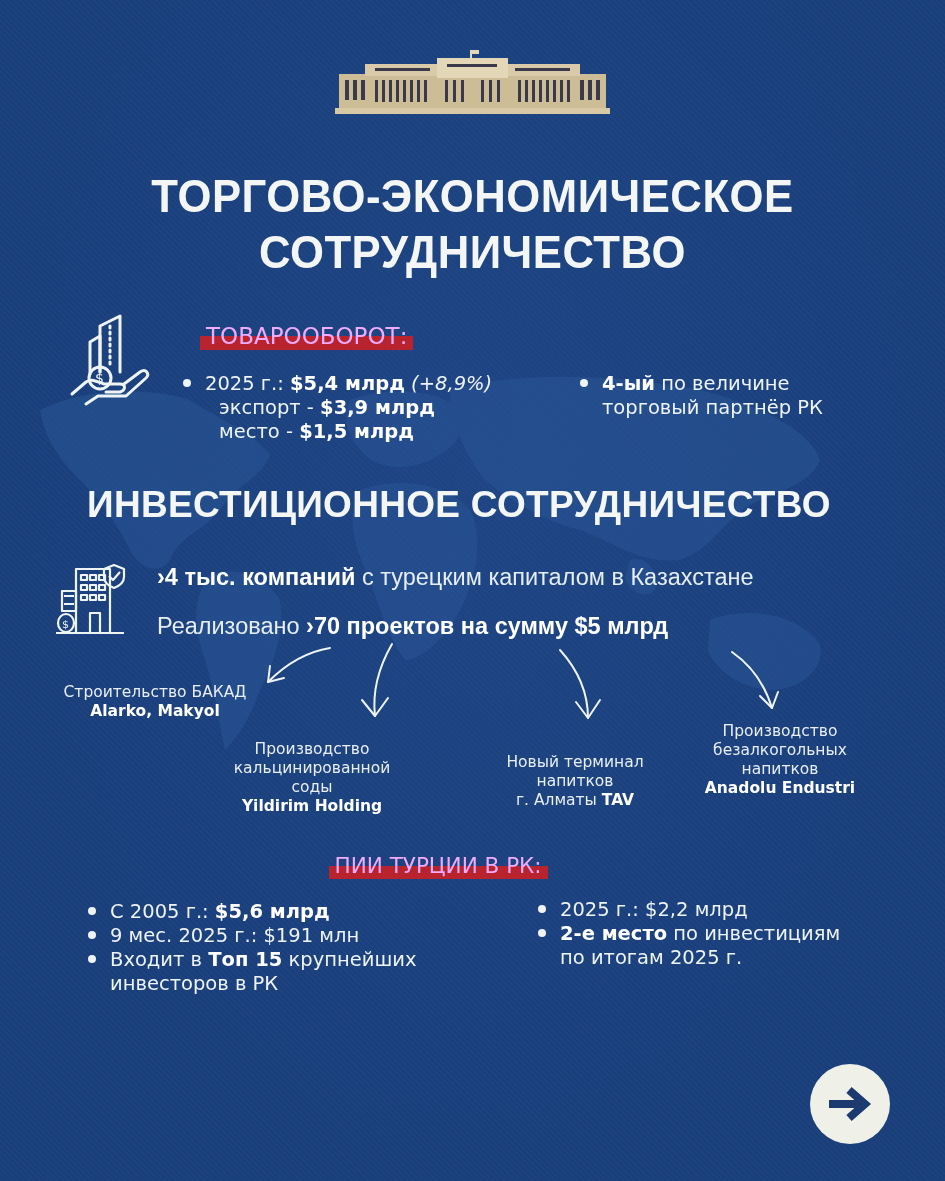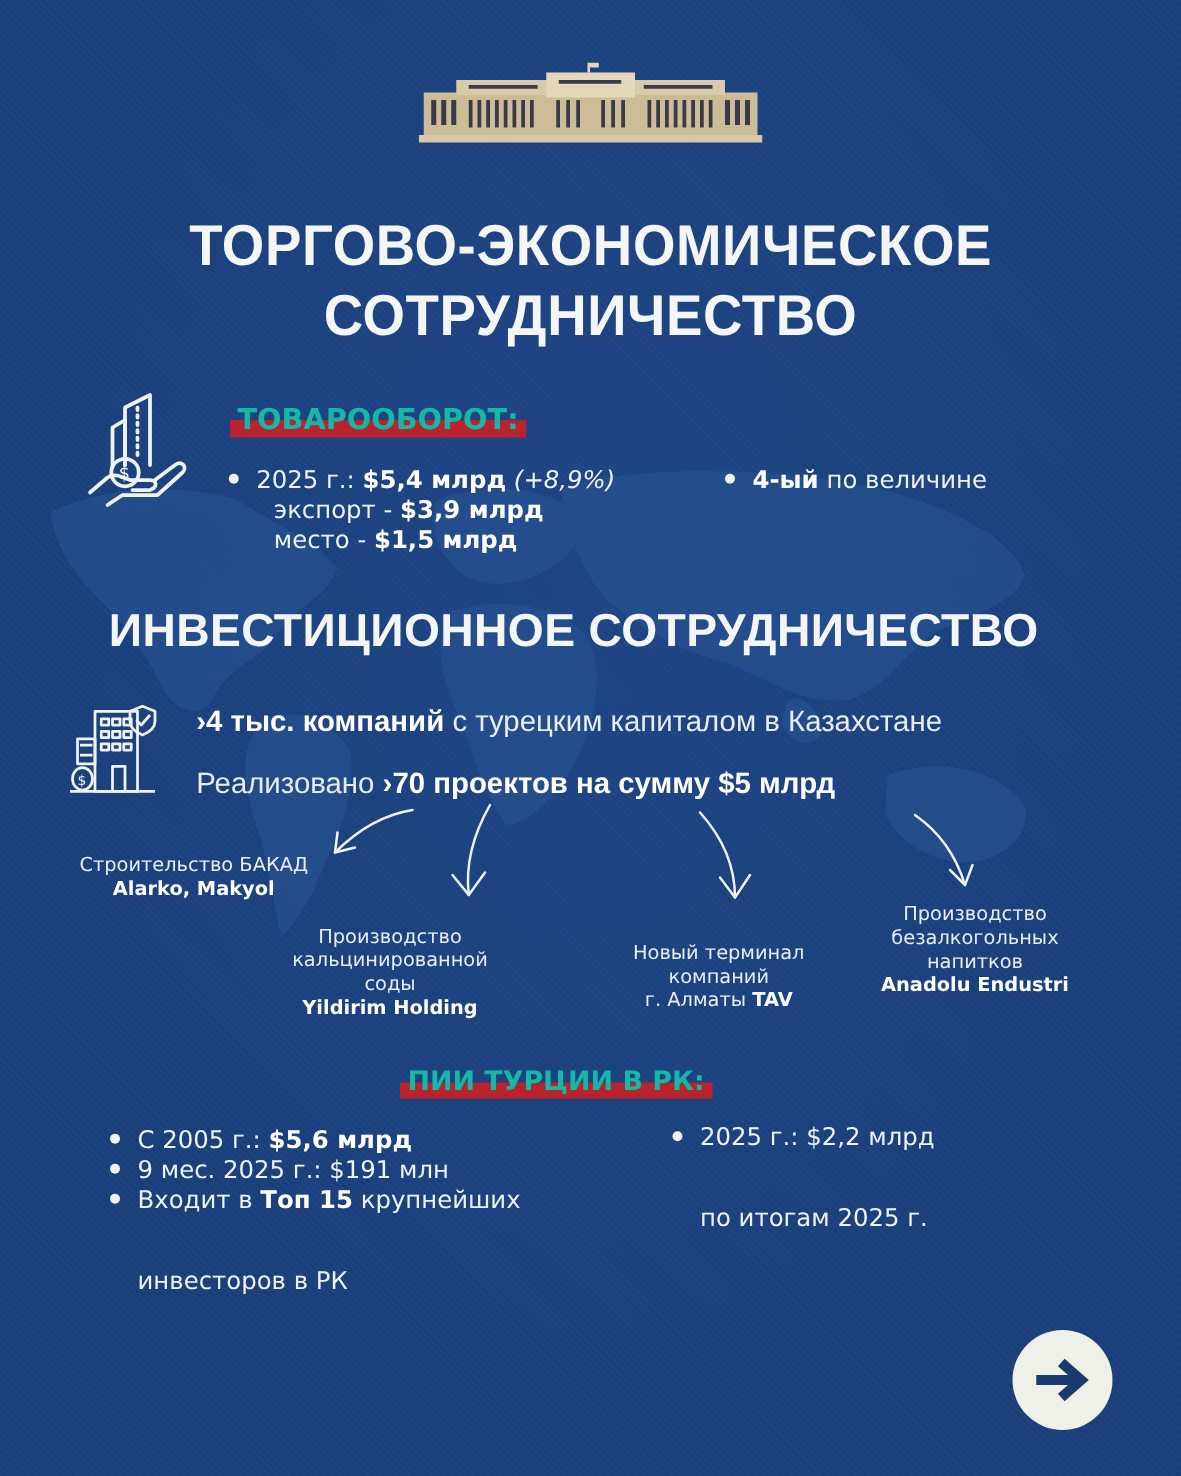--- a/index.html
+++ b/index.html
@@ -20,21 +20,21 @@
   .abs { position:absolute; }
   .building { left:335px; top:50px; width:275px; height:68px; }
   .title {
     left:0; width:945px; top:168px; text-align:center;
     font-family:"Liberation Sans", sans-serif; font-weight:700;
     font-size:46px; line-height:56px; letter-spacing:0.5px; color:#f3f6f4;
     transform:scaleX(0.95);
   }
   .hl {
     display:inline-block; position:relative; font-family:"DejaVu Sans", sans-serif;
-    font-weight:700; color:#14b8a6; padding:0 2px; z-index:1;
+    font-weight:400; color:#f0abfc; padding:0 2px; z-index:1;margin-left:16px;
   }
   .hl::before {
     content:""; position:absolute; left:-4px; right:-4px; bottom:-1px; height:52%;
     background:#b8232d; z-index:-1;
   }
   .h-trade { left:188px; top:323px; font-size:23px; }
   .bul { font-size:19.5px; line-height:24px; color:#eef3f4; }
   .bul .dot { display:inline-block; width:8px; height:8px; border-radius:50%; background:#eef3f4; margin-right:14px; vertical-align:middle; position:relative; top:-2px; }
   .b { font-weight:700; color:#fff; }
   .i { font-style:italic; font-weight:300; }
@@ -51,21 +51,21 @@
   .inv2 { left:157px; top:613px; }
   .proj { font-size:15.5px; line-height:19px; text-align:center; color:#e8eef2; }
   .proj .b { font-size:15.5px; }
   .p1 { left:55px; top:683px; width:200px; }
   .p2 { left:222px; top:740px; width:180px; }
   .p3 { left:490px; top:738px; width:170px;margin-top:15px; }
   .p4 { left:680px; top:722px; width:200px; }
   .h-pii1 { left:90px; top:852px; font-size:21.5px; }
   .pii1-list { left:88px; top:900px; }
   .pii2-list { left:538px; top:898px; }
-  .pii-list .ind { padding-left:22px;margin-top:41px; }
+  .pii-list .ind { padding-left:22px; }
   .next-btn {
     left:810px; top:1064px; width:80px; height:80px; border-radius:50%;
     background:#eff1e8; display:flex; align-items:center; justify-content:center; cursor:pointer;
   }
 </style>
 </head>
 <body>
 
 
 
@@ -149,20 +149,21 @@
 
 
 <div class="abs bul trade-list">
   <div><span class="dot"></span><span>2025 г.: </span><span class="b">$5,4 млрд</span> <span class="i">(+8,9%)</span></div>
   <div class="ind"><span>экспорт - </span><span class="b">$3,9 млрд</span></div>
   <div class="ind"><span>место - </span><span class="b">$1,5 млрд</span></div>
 </div>
 
 <div class="abs bul partner">
   <div><span class="dot"></span><span class="b">4-ый</span><span> по величине</span></div>
+  <div style="padding-left:22px">торговый партнёр РК</div>
 </div>
 
 
 <div class="abs h2">ИНВЕСТИЦИОННОЕ СОТРУДНИЧЕСТВО</div>
 
 
 <svg class="abs" style="left:54px;top:563px;width:72px;height:74px" viewBox="0 0 72 74" fill="none" stroke="#eef3f4" stroke-width="2.2" stroke-linejoin="round">
   <rect x="22" y="6" width="34" height="64"></rect>
   <g>
       <rect x="27" y="12" width="6" height="5"></rect>
@@ -213,21 +214,21 @@
   <div>Строительство БАКАД</div>
   <div class="b">Alarko, Makyol</div>
 </div>
 <div class="abs proj p2">
   <div>Производство</div>
   <div>кальцинированной соды</div>
   <div class="b">Yildirim Holding</div>
 </div>
 <div class="abs proj p3">
   <div>Новый терминал</div>
-  <div>компаний</div>
+  <div>напитков</div>
   <div><span>г. Алматы </span><span class="b">TAV</span></div>
 </div>
 <div class="abs proj p4">
   <div>Производство</div>
   <div>безалкогольных напитков</div>
   <div class="b">Anadolu Endustri</div>
 </div>
 
 
 <div class="abs hl h-pii1">ПИИ ТУРЦИИ В РК:</div>
@@ -235,20 +236,21 @@
   <div><span class="dot"></span><span>С 2005 г.: </span><span class="b">$5,6 млрд</span></div>
   <div><span class="dot"></span><span>9 мес. 2025 г.: $191 млн</span></div>
   <div><span class="dot"></span><span>Входит в </span><span class="b">Топ 15</span><span> крупнейших</span></div>
   <div class="ind">инвесторов в РК</div>
 </div>
 
 
 
 <div class="abs bul pii-list pii2-list">
   <div><span class="dot"></span><span>2025 г.: $2,2 млрд</span></div>
+  <div><span class="dot"></span><span class="b">2-е место</span><span> по инвестициям</span></div>
   <div class="ind">по итогам 2025 г.</div>
 </div>
 
 
 <div class="abs next-btn">
   <svg width="50" height="40" viewBox="0 0 50 40">
     <path d="M4,20 L40,20 M24,6 L40,20 L24,34" fill="none" stroke="#1b3a70" stroke-width="8" stroke-linejoin="miter"></path>
   </svg>
 </div>
 

